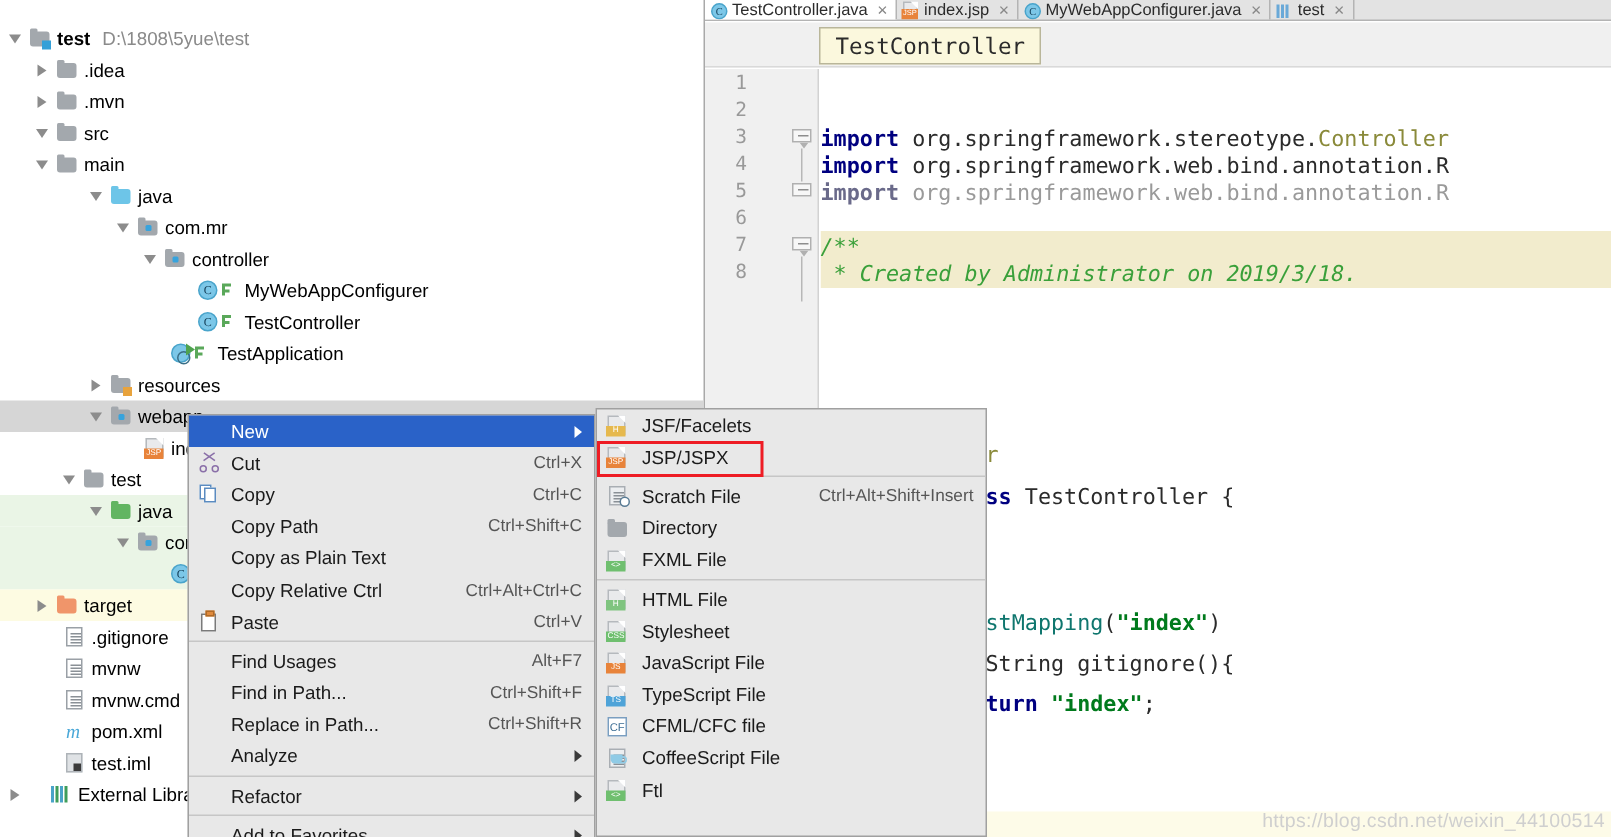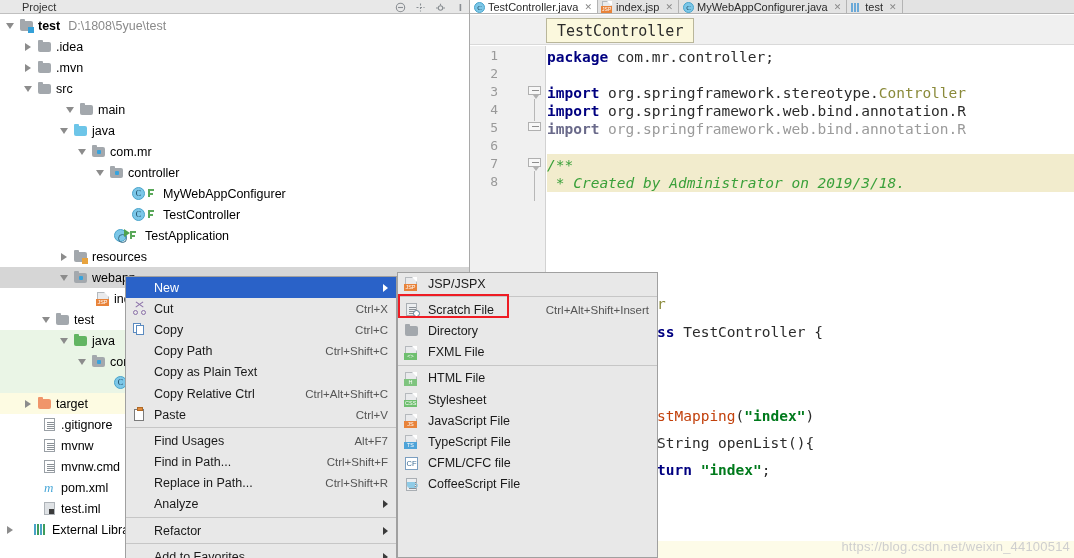--- a/index.html
+++ b/index.html
@@ -161,21 +161,21 @@
     position:absolute; left:77px; top:46px; width:527px; height:512px;
     font-family:"DejaVu Sans Mono", monospace; font-size:14.5px; overflow:hidden;
   }
   .cline{ position:absolute; left:0; white-space:pre; line-height:18px; }
   .hl-kw{ color:#000080; font-weight:bold; }
   .hl-txt{ color:#2b2b2b; }
   .hl-gray{ color:#9a9a9a; }
   .hl-yellow{ color:#8a8a3a; }
   .hl-com{ color:#3aa03a; font-style:italic; }
   .hl-str{ color:#007a1c; font-weight:bold; }
-  .hl-ann{ color:#c2410c;margin-top:33px; }
+  .hl-ann{ color:#0f766e;margin-top:33px; }
   .cmtband{ position:absolute; left:0; background:#f2eccd; }
   .cmtband2{ position:absolute; left:0; background:#fdfbe8; }
 
   #watermark{
     position:absolute; right:4px; bottom:4px; font-size:13px; color:#cfcfcf;
     font-family:"Liberation Sans", sans-serif; letter-spacing:.2px;
   }
 
   
   #ctx-menu{
@@ -239,47 +239,20 @@
   #red-box{
     position:absolute; left:398px; top:294px; width:111px; height:24px;
     border:2.5px solid #ee1c24; z-index:60; pointer-events:none;
   }
 </style>
 </head>
 <body>
 
 <div id="project-panel">
 
-  <div id="panel-header">
-    <span class="ph-title">Project</span>
-    <span class="ph-icons">
-      <span class="ph-ic">
-        <svg width="11" height="11" viewBox="0 0 11 11">
-            <circle cx="5.5" cy="5.5" r="4.2" fill="none" stroke="#6b7177" stroke-width="1.1"></circle>
-            <path d="M3 5.5h5" stroke="#6b7177" stroke-width="1.1"></path>
-          </svg>
-      </span>
-      <span class="ph-ic">
-        <svg width="11" height="11" viewBox="0 0 11 11">
-            <path d="M5.5 1.5v8M1.5 5.5h8" stroke="#6b7177" stroke-width="1.1" stroke-dasharray="2 1.5"></path>
-          </svg>
-      </span>
-      <span class="ph-ic">
-        <svg width="11" height="11" viewBox="0 0 11 11">
-            <circle cx="5.5" cy="6" r="2.2" fill="none" stroke="#6b7177" stroke-width="1.1"></circle>
-            <path d="M1 6h1.8M8.2 6H10M5.5 1.8v1.4" stroke="#6b7177" stroke-width="1.1"></path>
-          </svg>
-      </span>
-      <span class="ph-ic">
-        <svg width="11" height="11" viewBox="0 0 11 11">
-            <rect x="4.6" y="2" width="1.6" height="7" fill="#6b7177"></rect>
-          </svg>
-      </span>
-    </span>
-  </div>
 
   <div id="tree">
 
     <div class="row" style="padding-left:6px">
       <span class="tw e"></span>
       <span class="ic gray">
           <span class="f-folder"></span>
           <span class="badge bd-blue"></span>
         </span>
       <span class="lbl" style="font-weight:bold">test</span>
@@ -303,21 +276,21 @@
     </div>
 
     <div class="row" style="padding-left:24px">
       <span class="tw e"></span>
       <span class="ic gray">
           <span class="f-folder"></span>
         </span>
       <span class="lbl">src</span>
     </div>
 
-    <div class="row" style="padding-left:66px">
+    <div class="row" style="padding-left:24px">
       <span class="tw e"></span>
       <span class="ic gray">
           <span class="f-folder"></span>
         </span>
       <span class="lbl">main</span>
     </div>
 
     <div class="row" style="padding-left:60px">
       <span class="tw e"></span>
       <span class="ic blue">
@@ -583,33 +556,32 @@
         <span class="bx"></span>
       </span>
     <span class="gline" style="top:125px; height:30px"></span>
   </div>
 
   <div id="code">
 
     <div class="cmtband" style="top:108px; width:527px; height:38px"></div>
     <div class="cmtband2" style="top:495px; width:527px; height:30px"></div>
 
-    <div class="cline" style="top:2px"><span class="hl-kw">package </span><span class="hl-txt">com.mr.controller;</span></div>
     <div class="cline" style="top:20px"></div>
     <div class="cline" style="top:38px"><span class="hl-kw">import </span><span class="hl-txt">org.springframework.stereotype.</span><span class="hl-yellow">Controller</span></div>
     <div class="cline" style="top:56px"><span class="hl-kw">import </span><span class="hl-txt">org.springframework.web.bind.annotation.R</span></div>
     <div class="cline" style="top:74px"><span class="hl-kw" style="color:#6a6a8a">import </span><span class="hl-gray">org.springframework.web.bind.annotation.R</span></div>
     <div class="cline" style="top:92px"></div>
     <div class="cline" style="top:110px"><span class="hl-com">/**</span></div>
     <div class="cline" style="top:128px"><span class="hl-com"> * Created by Administrator on 2019/3/18.</span></div>
 
     <div class="cline" style="top:249px; left:110px"><span class="hl-yellow">r</span></div>
     <div class="cline" style="top:277px; left:110px"><span class="hl-kw">ss </span><span class="hl-txt">TestController {</span></div>
     <div class="cline" style="top:361px; left:110px"><span class="hl-ann">stMapping</span><span class="hl-txt">(</span><span class="hl-str">"index"</span><span class="hl-txt">)</span></div>
-    <div class="cline" style="top:388px; left:110px"><span class="hl-txt">String openList(){</span></div>
+    <div class="cline" style="top:388px; left:110px"><span class="hl-txt">String gitignore(){</span></div>
     <div class="cline" style="top:415px; left:110px"><span class="hl-kw">turn </span><span class="hl-str">"index"</span><span class="hl-txt">;</span></div>
   </div>
 
   <div id="watermark">https://blog.csdn.net/weixin_44100514</div>
 </div>
 
 <div id="ctx-menu">
 
   <div class="mi hi">
     <span class="mlbl">New</span>
@@ -641,21 +613,21 @@
     <span class="msc">Ctrl+Shift+C</span>
   </div>
 
   <div class="mi">
     <span class="mlbl">Copy as Plain Text</span>
     <span class="msc"></span>
   </div>
 
   <div class="mi">
     <span class="mlbl">Copy Relative Ctrl</span>
-    <span class="msc">Ctrl+Alt+Shift+C</span>
+    <span class="msc">Ctrl+Alt+Ctrl+C</span>
   </div>
 
   <div class="mi">
     <span class="mic ic-paste">
         <b></b>
         <b></b>
       </span>
     <span class="mlbl">Paste</span>
     <span class="msc">Ctrl+V</span>
   </div>
@@ -693,20 +665,28 @@
 
   <div class="mi">
     <span class="mlbl">Add to Favorites</span>
     <span class="arw"></span>
   </div>
 
 </div>
 
 <div id="ctx-submenu">
 
+  <div class="si">
+    <span class="sic">
+        <span class="ftag tg-h">
+          <em>H</em>
+        </span>
+      </span>
+    <span>JSF/Facelets</span>
+  </div>
 
   <div class="si">
     <span class="sic">
         <span class="ftag tg-jsp">
           <em>JSP</em>
         </span>
       </span>
     <span>JSP/JSPX</span>
   </div>
 
@@ -794,16 +774,24 @@
           <i></i>
           <i></i>
           <i></i>
           <i></i>
         </span>
         <span class="coffee"></span>
       </span>
     <span>CoffeeScript File</span>
   </div>
 
+  <div class="si">
+    <span class="sic">
+        <span class="ftag tg-ftl">
+          <em>&lt;&gt;</em>
+        </span>
+      </span>
+    <span>Ftl</span>
+  </div>
 
 </div>
 
 <div id="red-box"></div>
 
 </body></html>

